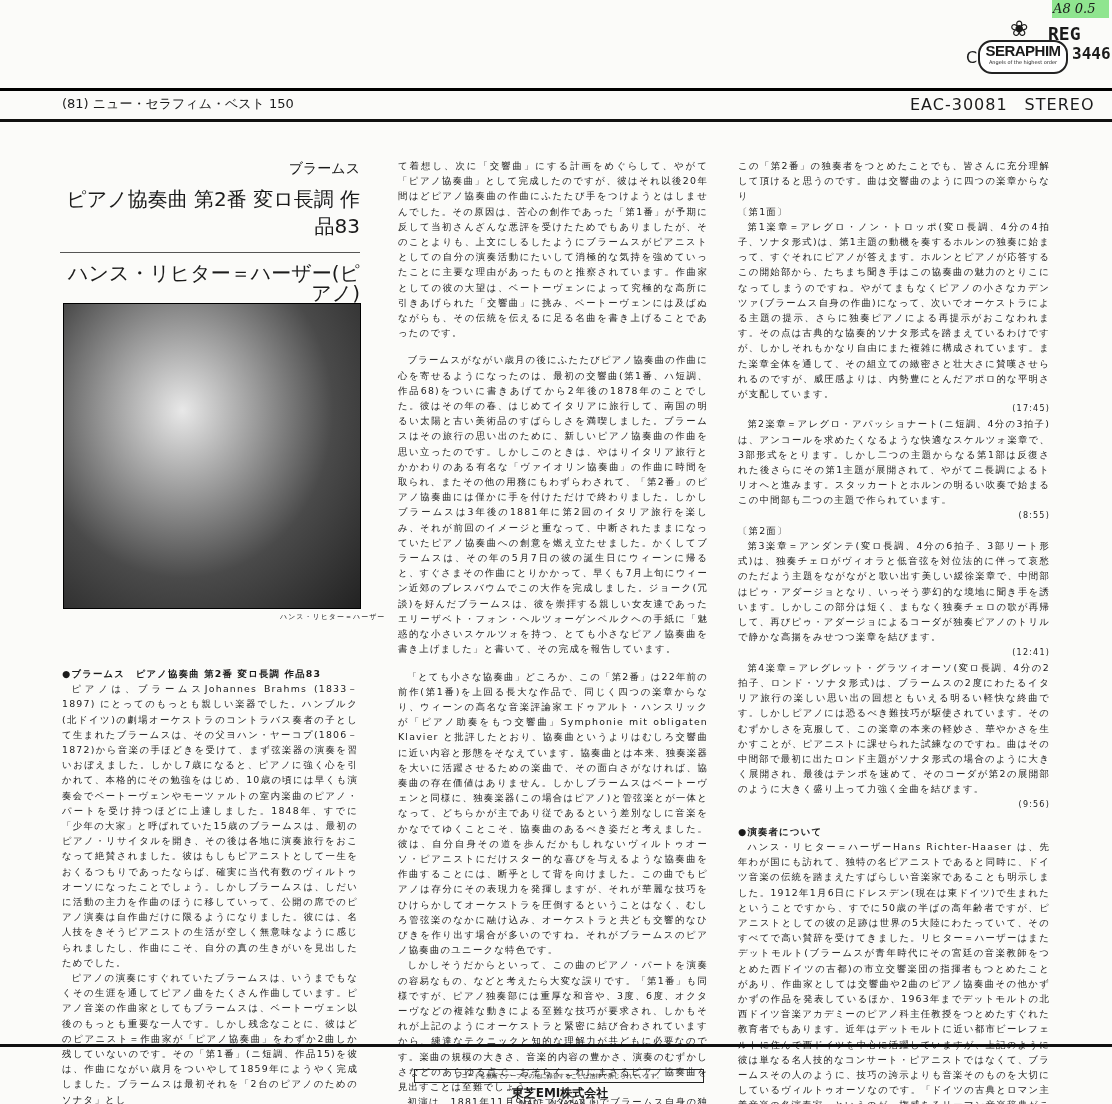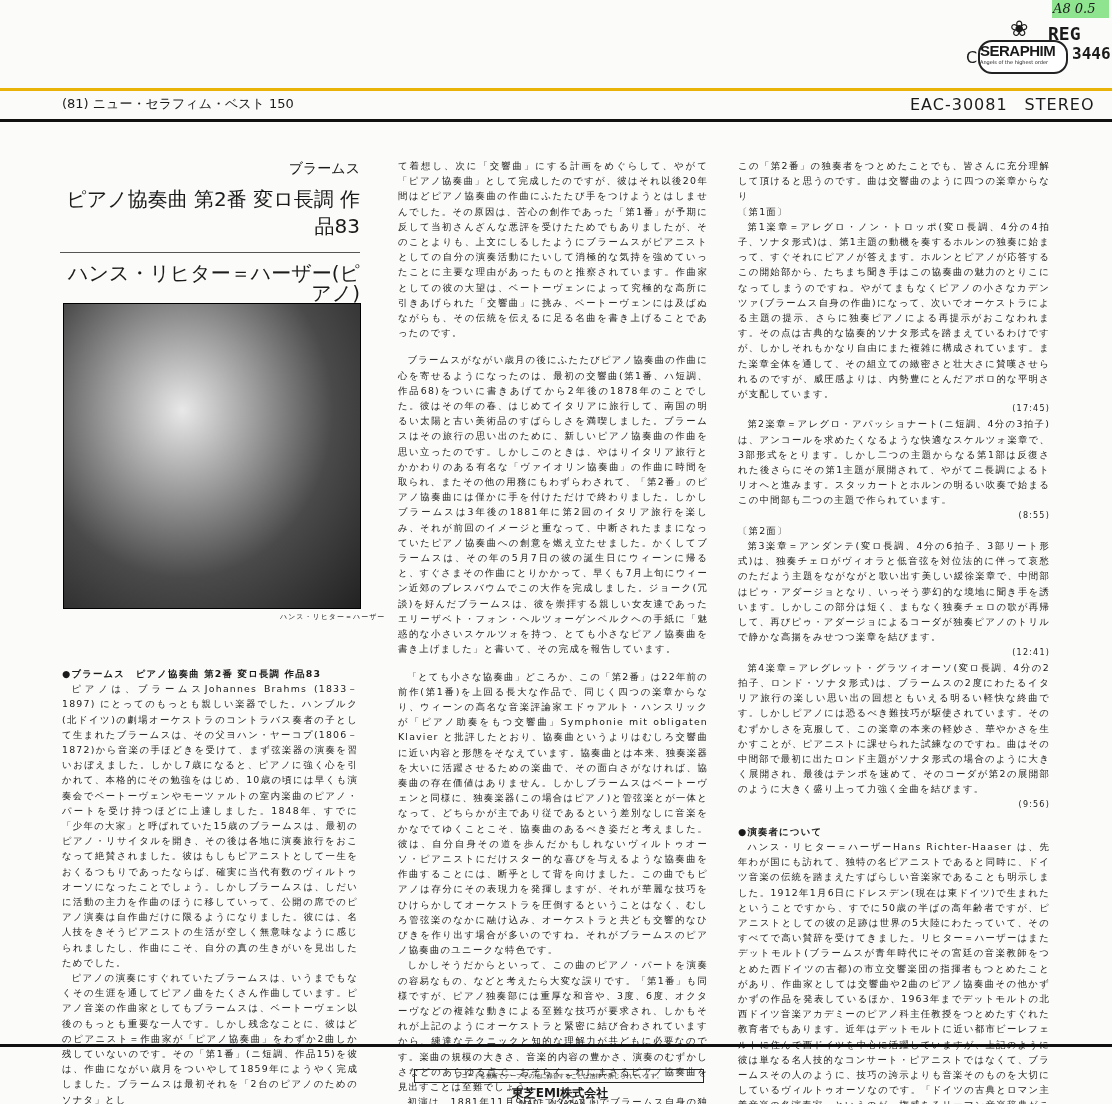--- a/index.html
+++ b/index.html
@@ -3,34 +3,34 @@
 <meta charset="utf-8">
 <style>
   html, body { margin: 0; padding: 0; }
   body {
     width: 1112px; height: 1104px; background: #fbfbf9; position: relative; overflow: hidden;
     font-family: "DejaVu Sans", sans-serif; color: #1a1a1a;
   }
   .logo-area { position: absolute; left: 960px; top: 0; width: 152px; height: 82px; }
   .seraphim-badge {
     position: absolute; left: 18px; top: 40px; width: 86px; height: 30px;
-    border: 2px solid #222; border-radius: 14px; background: #fff; text-align: left;
+    border: 2px solid #222; border-radius: 14px; background: #fff; text-align: center;
   }
   .seraphim-name { font-family: "Liberation Sans", sans-serif; font-size: 15px; line-height: 17px; letter-spacing: -0.5px; font-weight: bold; }
   .seraphim-tag { font-size: 5px; line-height: 7px; }
   .cherub { position: absolute; left: 50px; top: 18px; font-size: 22px; line-height: 22px; }
   .c-hook { position: absolute; left: 6px; top: 48px; font-size: 16px; }
   .sticker {
     position: absolute; left: 1052px; top: 0; width: 56px; height: 18px; background: #8fe58f;
     font-family: "DejaVu Serif", serif; font-style: italic; font-size: 13px; line-height: 18px; padding-left: 1px;
   }
   .reg { position: absolute; left: 1048px; top: 24px; font-family: "DejaVu Sans Mono", monospace; font-size: 18px; font-weight: bold; line-height: 20px; }
   .reg2 { position: absolute; left: 1052px; top: 44px; font-family: "DejaVu Sans Mono", monospace; font-size: 16px; font-weight: bold; margin-left: 20px; }
 
-  .header-band { position: absolute; left: 0; top: 88px; width: 1112px; height: 28px; border-top: 3px solid #eab308; border-bottom: 3px solid #111; text-align: right; }
+  .header-band { position: absolute; left: 0; top: 88px; width: 1112px; height: 28px; border-top: 3px solid #000000; border-bottom: 3px solid #111; text-align: right; }
   .series-label { position: absolute; left: 62px; top: 4px; font-size: 13px; }
   .catalog-label { position: absolute; left: 910px; top: 4px; font-size: 16px; letter-spacing: 1px; }
 
   .col { position: absolute; font-size: 9.4px; line-height: 15.2px; letter-spacing: 1.2px; text-align: justify; }
   .col p { margin: 0; text-indent: 1em; }
   .col .noind { text-indent: 0; }
   .col .sig { text-align: right; font-size: 8px; }
   .col .gap { height: 12px; }
 
   .title-block { position: absolute; left: 60px; top: 160px; width: 300px; text-align: right; }

